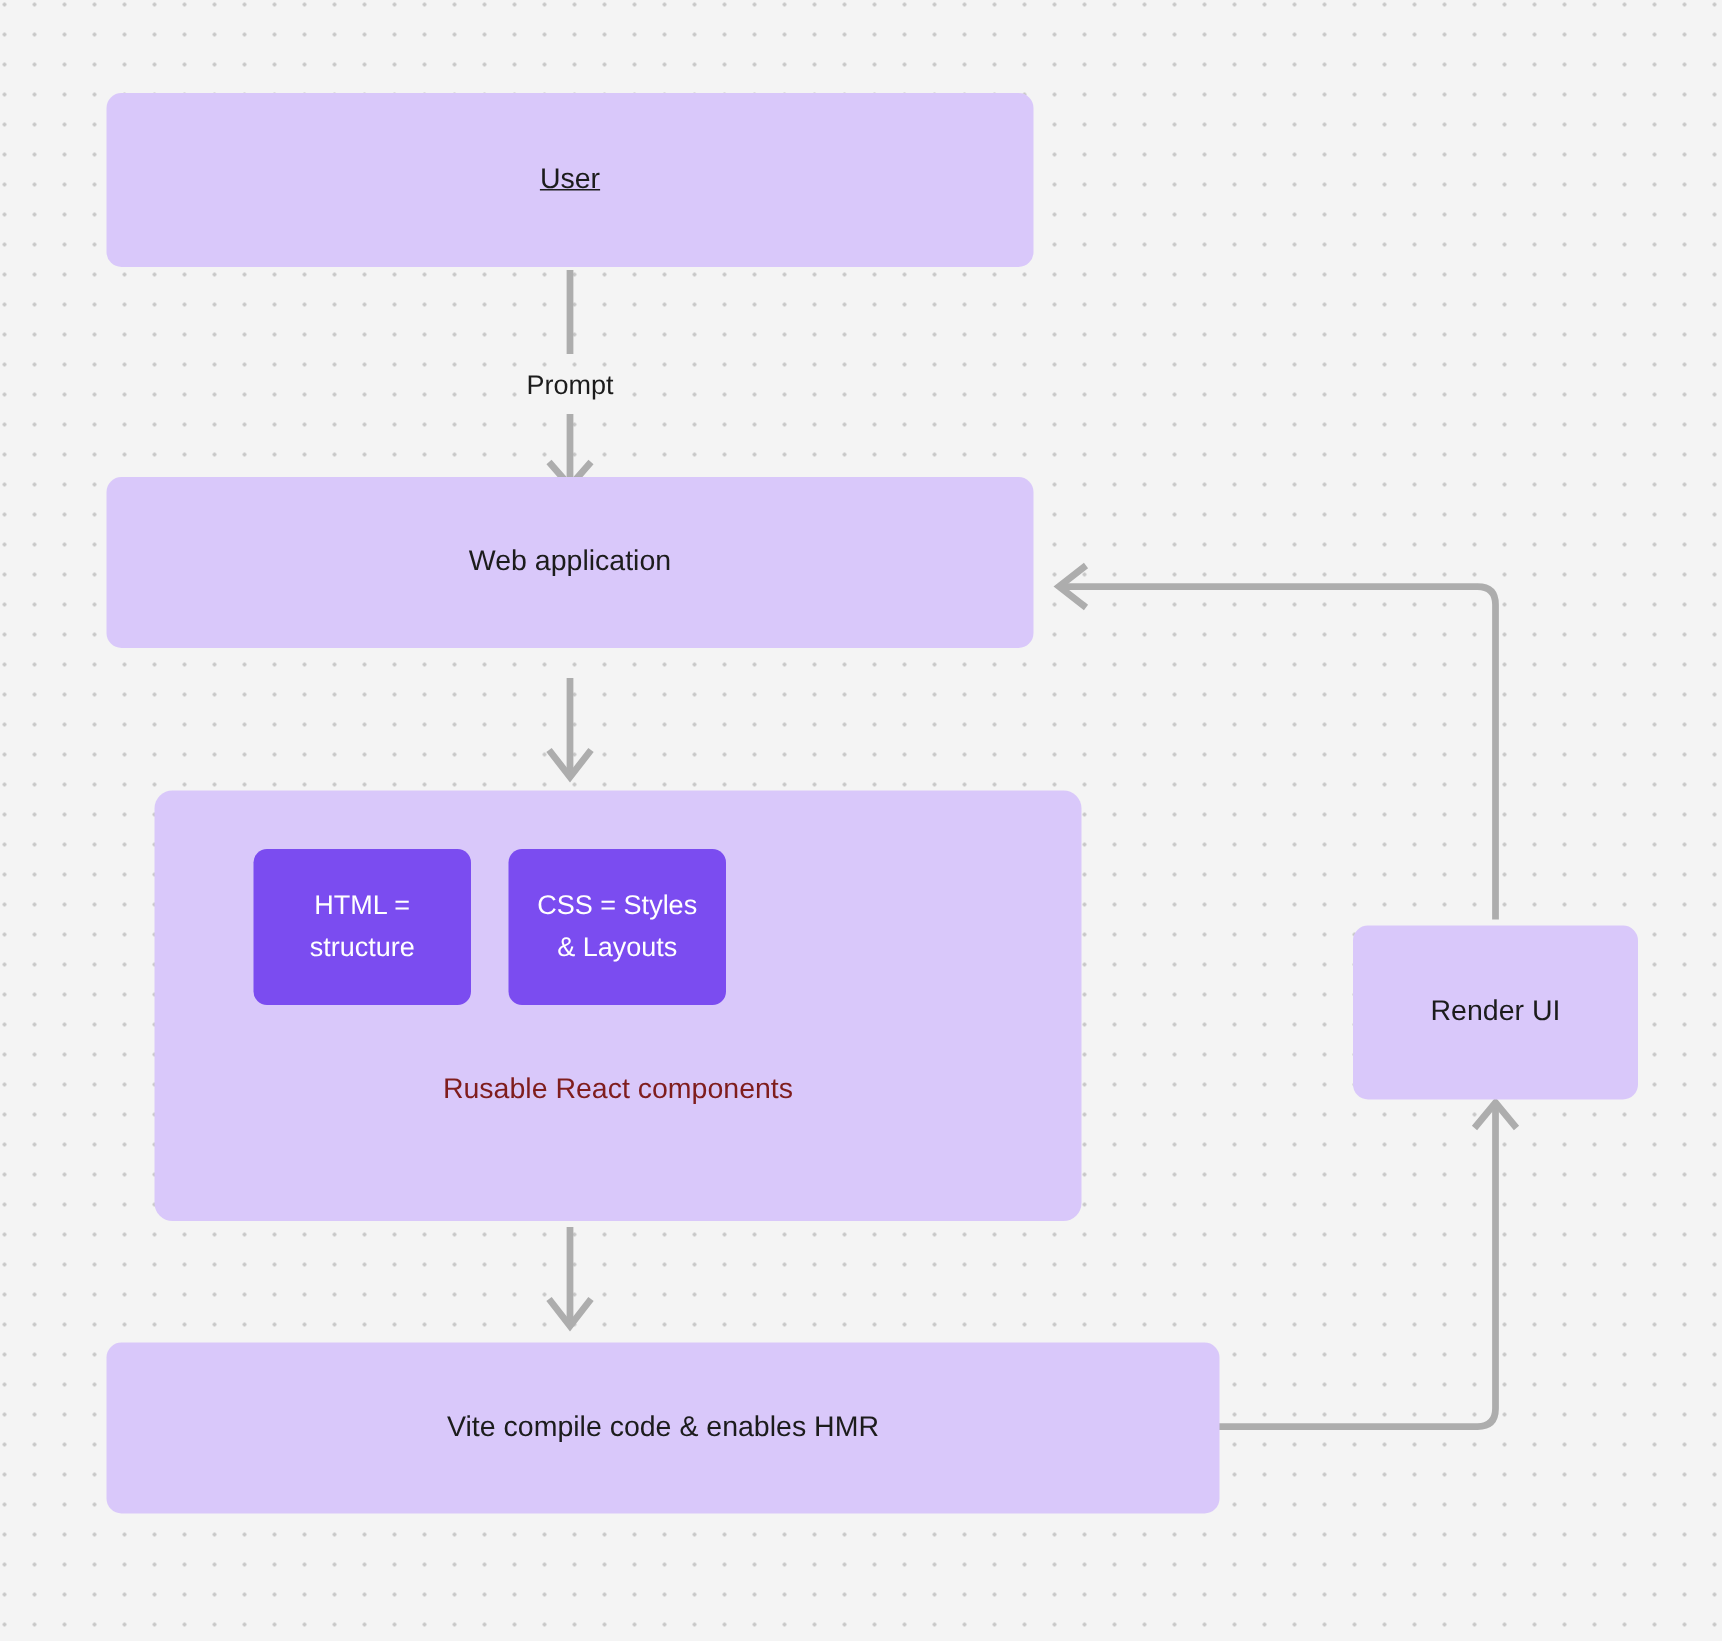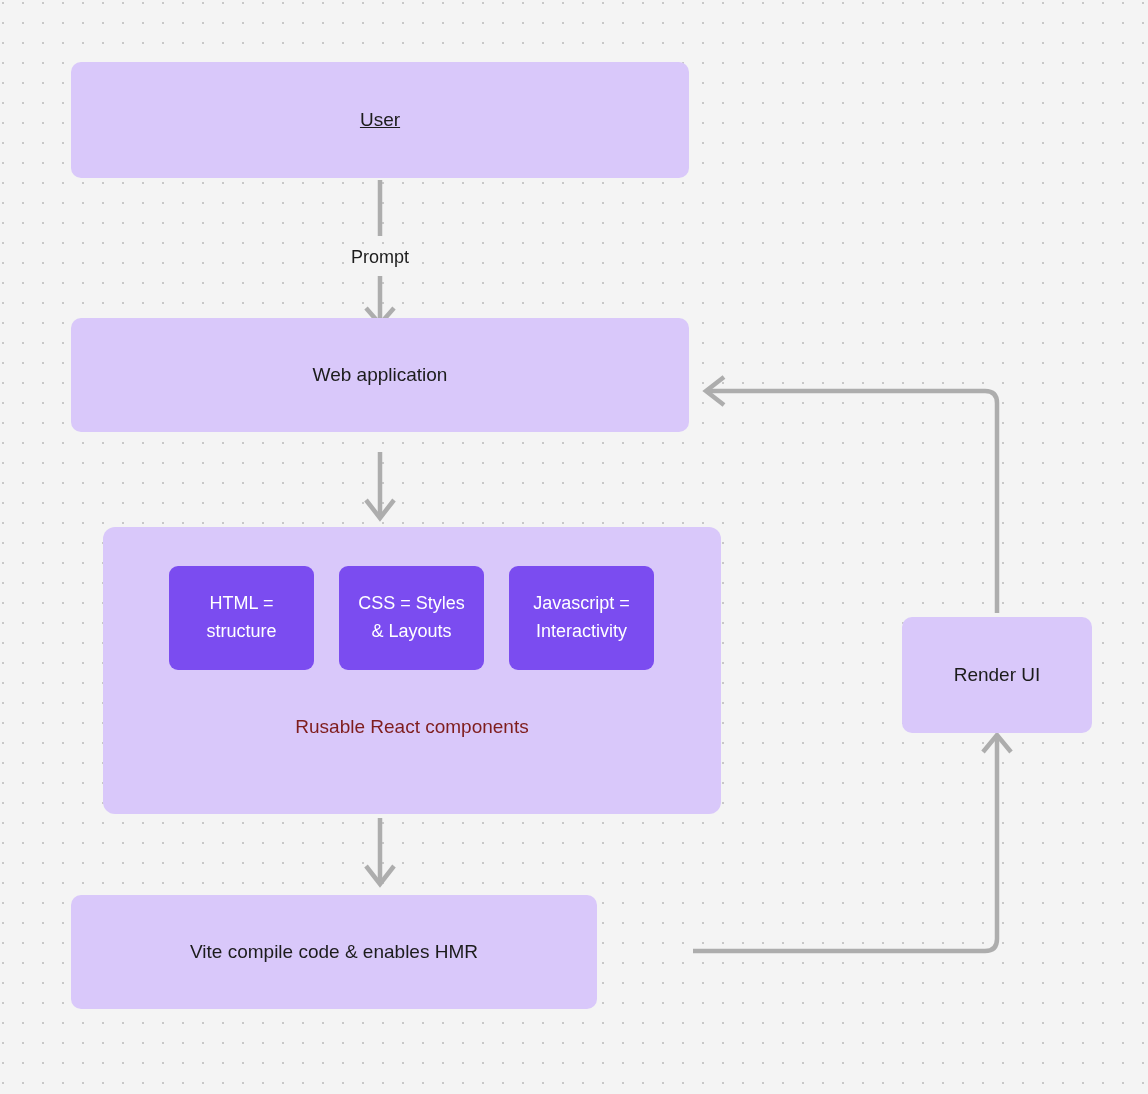--- a/index.html
+++ b/index.html
@@ -37,21 +37,21 @@
     color: #ffffff;
     font-size: 18px;
     line-height: 1.55;
     border-radius: 9px;
   }
   
   #node-user         { left: 71px;  top: 62px;   width: 618px; height: 116px; text-decoration: underline; }
   #node-web-app      { left: 71px;  top: 318px;  width: 618px; height: 114px; }
   #node-components   { left: 71px;  top: 527px;  width: 618px; height: 287px;
                        display: block; border-radius: 12px; margin-left: 32px; }
-  #node-vite         { left: 71px;  top: 895px;  width: 526px; height: 114px; }
+  #node-vite         { left: 71px;  top: 895px;  width: 742px; height: 114px; }
   #node-render-ui    { left: 902px; top: 617px;  width: 190px; height: 116px; }
 
   #chip-row {
     position: absolute;
     left: 66px;
     top: 39px;
     display: flex;
     gap: 25px;
   }
   .chip { width: 145px; height: 104px; }
@@ -145,24 +145,20 @@
   <div class="node node-light" id="node-components">
     <div id="chip-row">
       <div class="node node-dark chip" style="position:relative;left:auto;top:auto;flex-direction:column;">
         <span>HTML =</span>
         <span>structure</span>
       </div>
       <div class="node node-dark chip" style="position:relative;left:auto;top:auto;flex-direction:column;align-items:center;">
         <span>CSS = Styles</span>
         <span>&amp; Layouts</span>
       </div>
-      <div class="node node-dark chip" style="position:relative;left:auto;top:auto;flex-direction:column;">
-        <span>Javascript =</span>
-        <span>Interactivity</span>
-      </div>
     </div>
     <div id="components-caption">Rusable React components</div>
   </div>
 
   <div class="node node-light" id="node-vite">
     <span>Vite compile code &amp; enables HMR</span>
   </div>
 
   <div class="node node-light" id="node-render-ui">
     <span>Render UI</span>

